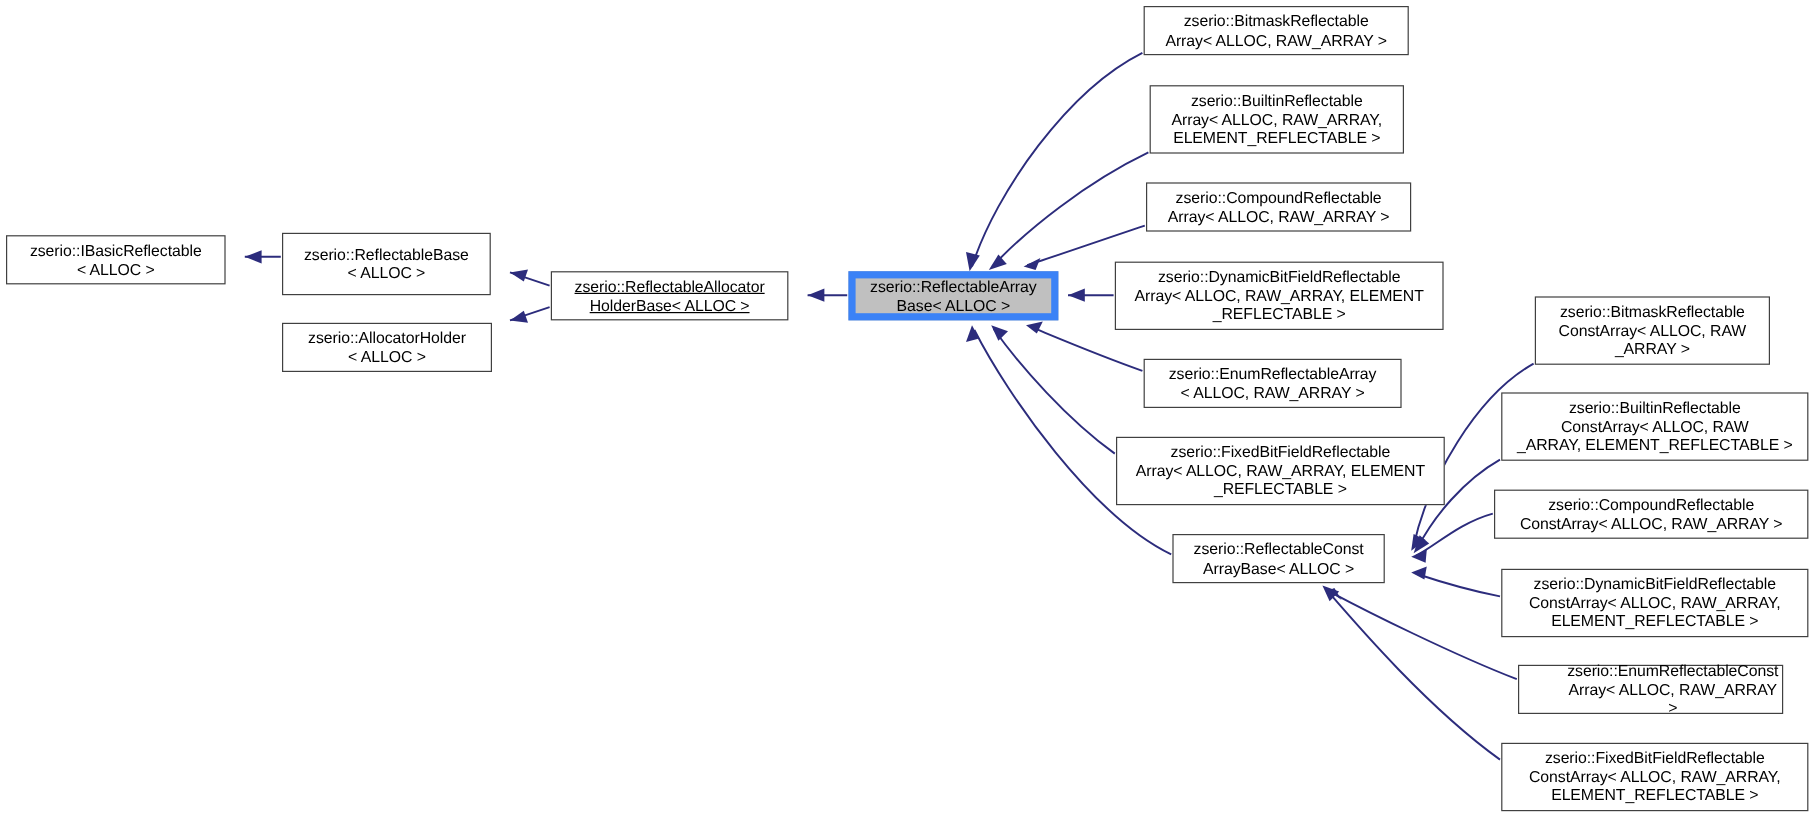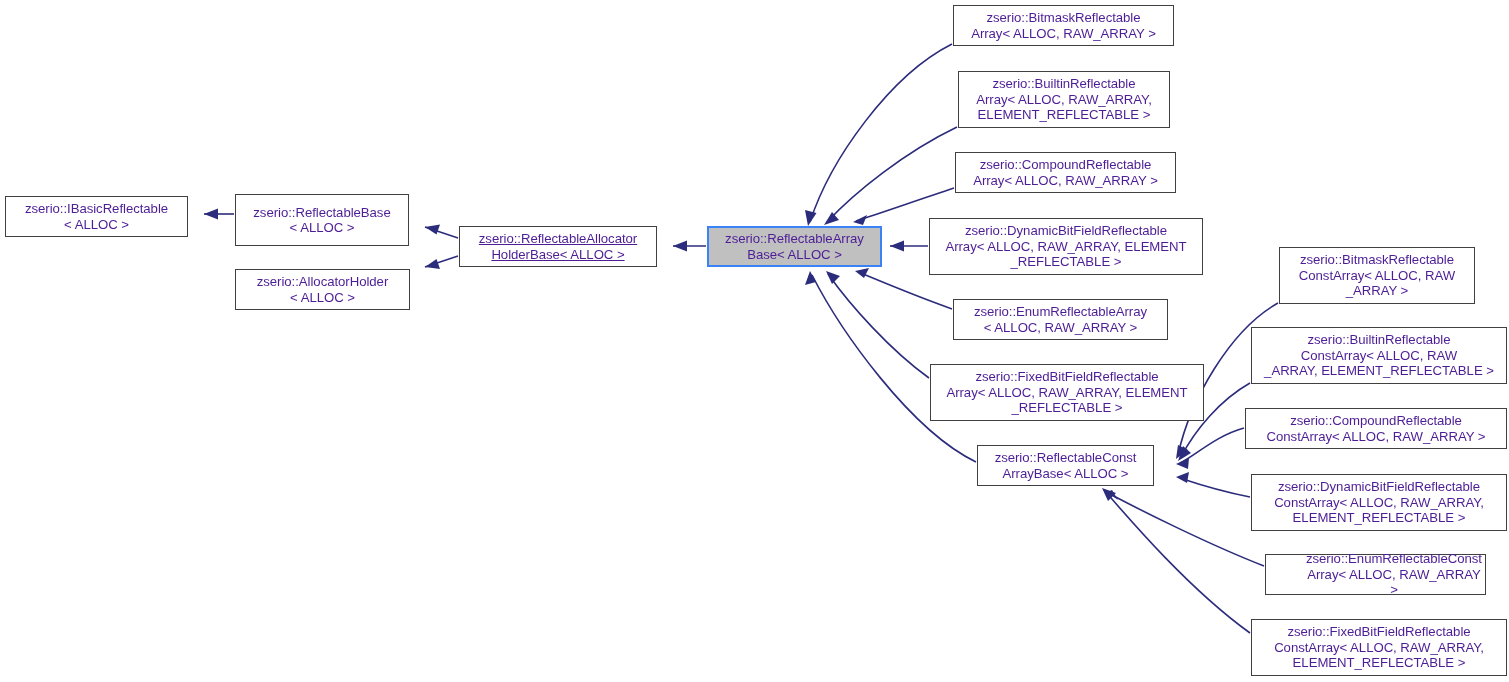--- a/index.html
+++ b/index.html
@@ -38,28 +38,28 @@
     position: absolute;
     box-sizing: border-box;
     border: 1px solid #404040;
     background: #ffffff;
     display: flex;
     align-items: center;
     justify-content: center;
     text-align: center;
     font-size: 13.2px;
     line-height: 15.4px;
-    color: #4c1d95;
+    color: #000000;
     white-space: pre-line;
     padding: 0 3px;
     letter-spacing: -0.05px;
   }
   .uml-node.highlight {
     background: #c0c0c0;
-    border: 2px solid #3b82f6;
+    border: 6px solid #3b82f6;
     justify-content: flex-end;
   }
   .uml-node-label {
     display: block;
     width: 100%;
   }
 </style>
 </head>
 <body>
 

